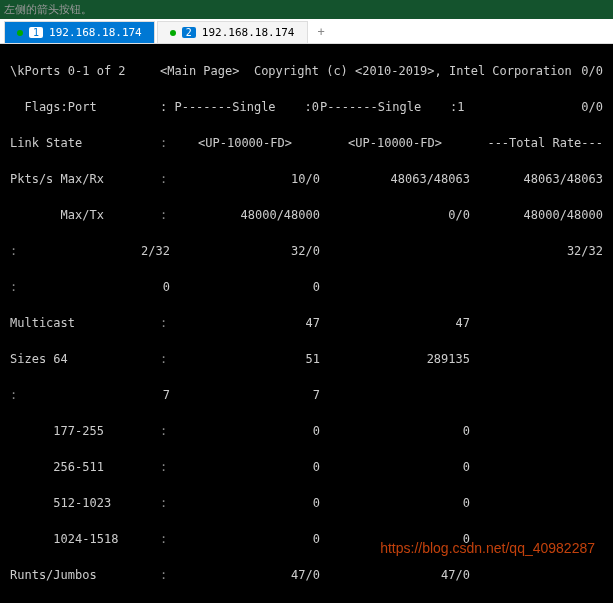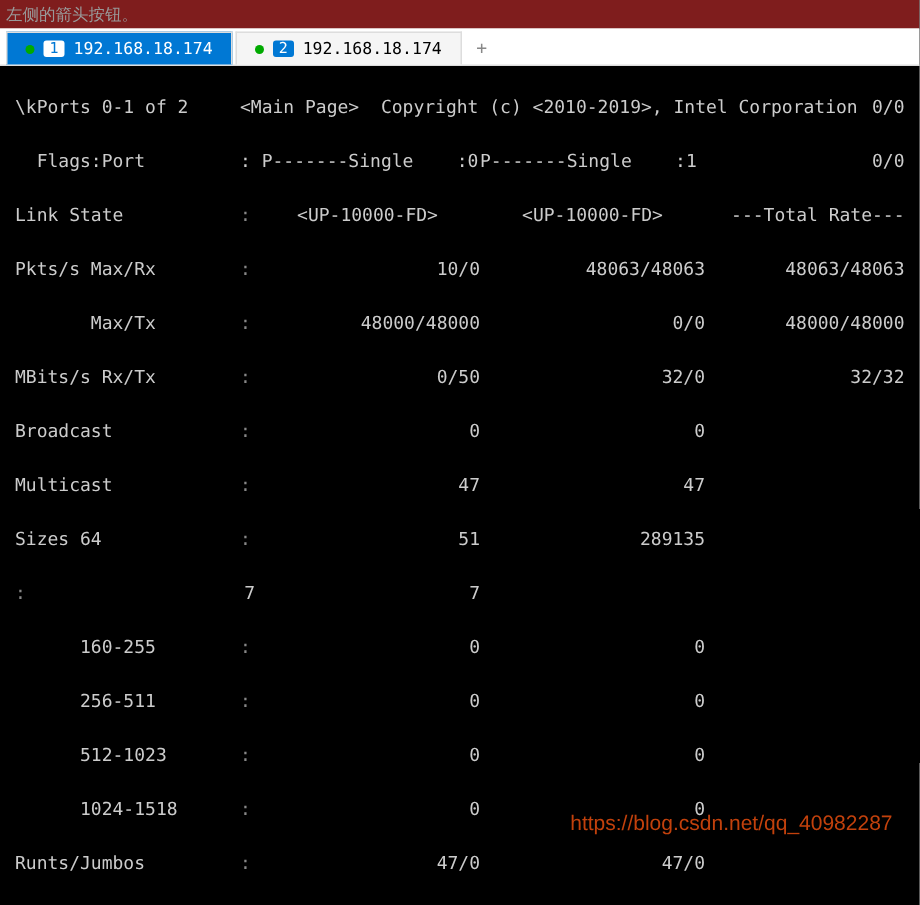--- a/index.html
+++ b/index.html
@@ -1,17 +1,17 @@
 <!DOCTYPE html>
 <html><head>
 <meta charset="utf-8">
 <style>
 * { margin:0; padding:0; box-sizing:border-box; }
 body { background:#f0f0f0; font-family:Consolas,monospace; font-size:12px; width:613px; }
-.chinese-text { color:#999; font-family:"Microsoft YaHei",sans-serif; font-size:11px; padding:2px 4px; background:#7f1d1d; }
+.chinese-text { color:#999; font-family:"Microsoft YaHei",sans-serif; font-size:11px; padding:2px 4px; background:#14532d; }
 .tabbar { background:#fff; display:flex; border-bottom:1px solid #ddd; padding:2px 4px 0; }
 .tab { padding:4px 12px; margin-right:2px; background:#f5f5f5; border:1px solid #ddd; border-bottom:none; display:flex; align-items:center; gap:6px; cursor:pointer; font-size:11px; }
 .tab.active { background:#0078d4; color:#fff; }
 .tab-dot { width:6px; height:6px; border-radius:50%; background:#0a0; display:inline-block; }
 .tab.active .tab-num { background:#fff; color:#0078d4; }
 .tab-num { background:#0078d4; color:#fff; border-radius:2px; padding:0 4px; font-size:10px; }
 .tab-add { padding:4px 8px; color:#888; cursor:pointer; }
 .term { background:#000; color:#ccc; padding:0 10px; line-height:1.5; white-space:pre; overflow:hidden; height:560px; position:relative; }
 .row { display:flex; }
 .lbl { width:150px; flex-shrink:0; }
@@ -38,26 +38,26 @@
   </div>
   <div class="tab-add">+</div>
 </div>
 
 <div class="term">
 <div class="row"><span class="lbl">\kPorts 0-1 of 2</span><span>&lt;Main Page&gt;  Copyright (c) &lt;2010-2019&gt;, Intel Corporation</span><span style="margin-left:auto;width:60px;text-align:right">0/0</span></div>
 <div class="row"><span class="lbl">  Flags:Port</span><span style="width:160px">: P-------Single    :0</span><span style="width:180px">P-------Single    :1</span><span style="margin-left:auto;width:60px;text-align:right">0/0</span></div>
 <div class="row"><span class="lbl">Link State</span><span class="sep">:</span><span class="colc">&lt;UP-10000-FD&gt;</span><span class="colc">&lt;UP-10000-FD&gt;</span><span style="margin-left:auto">---Total Rate---</span></div>
 <div class="row"><span class="lbl">Pkts/s Max/Rx</span><span class="sep">:</span><span class="col">10/0</span><span class="col">48063/48063</span><span style="margin-left:auto">48063/48063</span></div>
 <div class="row"><span class="lbl">       Max/Tx</span><span class="sep">:</span><span class="col">48000/48000</span><span class="col">0/0</span><span style="margin-left:auto">48000/48000</span></div>
-<div class="row"><span class="lbl">MBits/s Rx/Tx</span><span class="sep">:</span><span class="col">0/50</span><span class="col">32/0</span><span style="margin-left:auto">32/32</span></div>
-<div class="row"><span class="lbl">Broadcast</span><span class="sep">:</span><span class="col">0</span><span class="col">0</span></div>
+<div class="row"><span class="sep">:</span><span class="col">2/32</span><span class="col">32/0</span><span style="margin-left:auto">32/32</span></div>
+<div class="row"><span class="sep">:</span><span class="col">0</span><span class="col">0</span></div>
 <div class="row"><span class="lbl">Multicast</span><span class="sep">:</span><span class="col">47</span><span class="col">47</span></div>
 <div class="row"><span class="lbl">Sizes 64</span><span class="sep">:</span><span class="col">51</span><span class="col">289135</span></div>
 <div class="row"><span class="sep">:</span><span class="col">7</span><span class="col">7</span></div>
-<div class="row"><span class="lbl">      160-255</span><span class="sep">:</span><span class="col">0</span><span class="col">0</span></div>
+<div class="row"><span class="lbl">      177-255</span><span class="sep">:</span><span class="col">0</span><span class="col">0</span></div>
 <div class="row"><span class="lbl">      256-511</span><span class="sep">:</span><span class="col">0</span><span class="col">0</span></div>
 <div class="row"><span class="lbl">      512-1023</span><span class="sep">:</span><span class="col">0</span><span class="col">0</span></div>
 <div class="row"><span class="lbl">      1024-1518</span><span class="sep">:</span><span class="col">0</span><span class="col">0</span></div>
 <div class="row"><span class="lbl">Runts/Jumbos</span><span class="sep">:</span><span class="col">47/0</span><span class="col">47/0</span></div>
 
 
 
 
 
 

